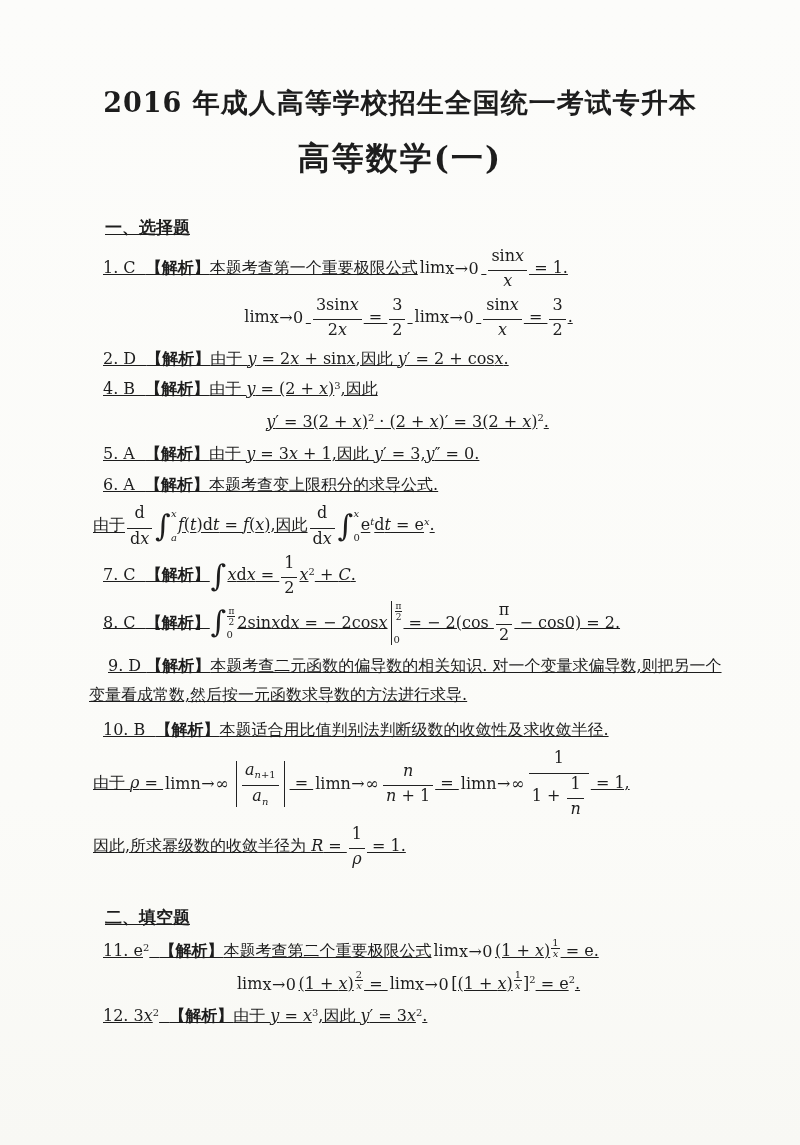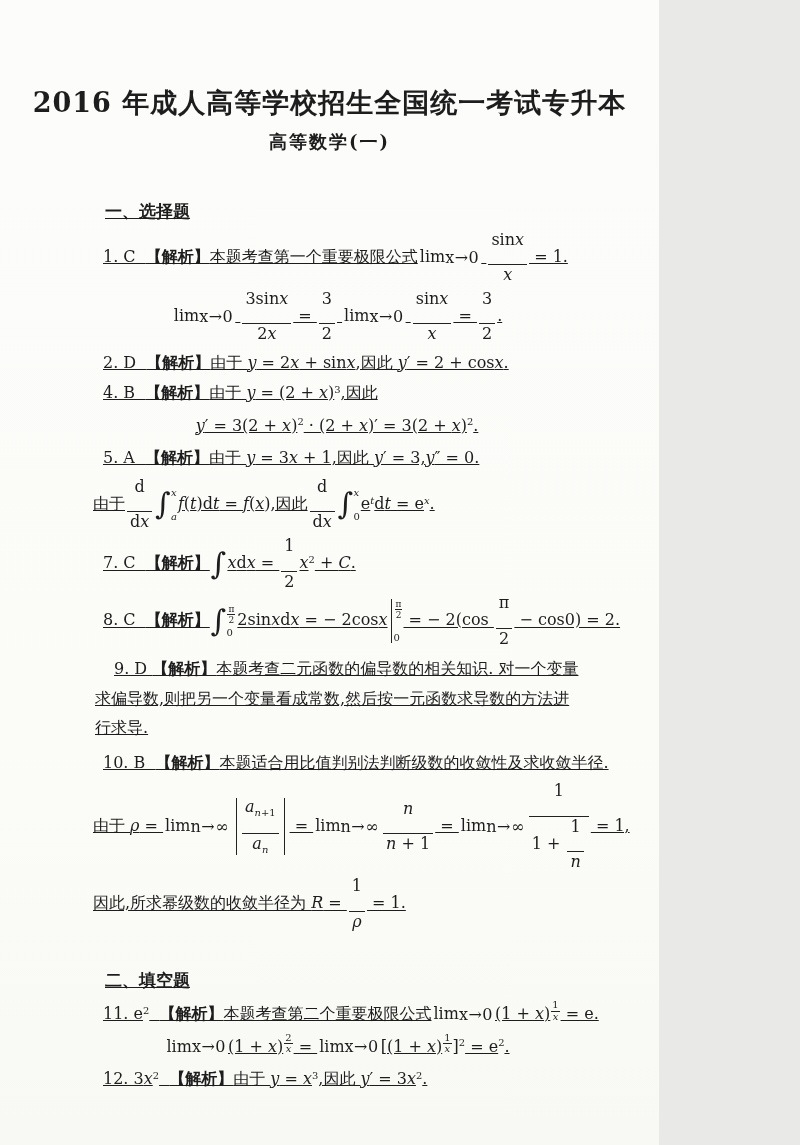--- a/index.html
+++ b/index.html
@@ -3,39 +3,39 @@
 <meta charset="utf-8">
 <style>
   html,body { margin:0; padding:0; }
   body {
     width:800px; height:1145px;
     background:#e9e9e7;
     font-family:"DejaVu Serif","Liberation Serif",serif;
     -webkit-font-smoothing:antialiased;
   }
   .page {
-    position:relative; width:659px; height:1145px; overflow:hidden;
+    position:relative; width:800px; height:1145px; overflow:hidden;
     background:linear-gradient(180deg,#fcfcfa 0%,#fbfbf8 70%,#f8f8f4 100%);
     color:#1d1d1d;
   }
   .titles { padding-top:84px; text-align:center; }
   .t1 { margin:0; font-size:27px; font-weight:700; letter-spacing:1px; line-height:38px; }
-  .t2 { margin:0; font-size:18px; font-weight:700; letter-spacing:2px; line-height:40px; }
+  .t2 { margin:16px; font-size:32px; font-weight:700; letter-spacing:2px; line-height:40px; }
   .doc { padding:0 70px 0 85px; font-size:16px;text-decoration:underline; }
   .line { margin:3px 0; white-space:pre; line-height:1.72; }
   .h    { font-weight:700; font-size:17px; margin:38px 0 8px; padding-left:20px; white-space:pre; }
   .item { padding-left:18px; }
   .run  { padding-left:8px; margin:6px 0; }
-  .para { padding-left:0; text-indent:19px; white-space:normal; line-height:1.85; margin:6px 10px; }
+  .para { padding-left:0; text-indent:19px; white-space:normal; line-height:1.85; margin:6px 4px; }
   .center { text-align:center; padding-left:0; margin:5px 0; }
   .bd { font-weight:700; }
   .it { font-style:italic; }
   
   .frac { display:inline-flex; flex-direction:column; text-align:center; vertical-align:middle; margin:0 2px; line-height:1.15; }
-  .num { display:block; border-bottom:1px solid #222; padding:0 3px 15px; }
+  .num { display:block; border-bottom:1px solid #222; padding:0 3px 5px; }
   .den { display:block; padding:1px 3px 0; }
   
   .lim { display:inline-flex; flex-direction:row; align-items:center; vertical-align:middle; margin:0 2px; line-height:1; }
   .lim-t { line-height:1.05; }
   .lim-u { font-size:16px; line-height:1.1; letter-spacing:0.5px; }
   
   .intg { display:inline-flex; align-items:center; vertical-align:middle; margin:0 1px; }
   .int-glyph { font-size:30px; line-height:0.95; font-style:normal; }
   .int-lims { display:inline-flex; flex-direction:column; justify-content:space-between; font-size:10px; min-height:34px; margin-left:0px; line-height:1; }
   .int-up, .int-lo { display:block; min-height:10px; }
@@ -67,20 +67,21 @@
     <h1 class="t2">高等数学(一)</h1>
   </header>
   <main class="doc">
       <div class="h">一、选择题</div>
       <div class="line item">1. C  <span class="bd">【解析】</span>本题考查第一个重要极限公式<span class="lim"><span class="lim-t">lim</span><span class="lim-u">x→0</span></span> <span class="frac"><span class="num">sin<span class="it">x</span></span><span class="den"><span class="it">x</span></span></span> = 1.</div>
       <div class="line center"><span class="lim"><span class="lim-t">lim</span><span class="lim-u">x→0</span></span> <span class="frac"><span class="num">3sin<span class="it">x</span></span><span class="den">2<span class="it">x</span></span></span> = <span class="frac"><span class="num">3</span><span class="den">2</span></span> <span class="lim"><span class="lim-t">lim</span><span class="lim-u">x→0</span></span> <span class="frac"><span class="num">sin<span class="it">x</span></span><span class="den"><span class="it">x</span></span></span> = <span class="frac"><span class="num">3</span><span class="den">2</span></span>.</div>
       <div class="line item">2. D  <span class="bd">【解析】</span>由于 <span class="it">y</span> = 2<span class="it">x</span> + sin<span class="it">x</span>,因此 <span class="it">y</span>′ = 2 + cos<span class="it">x</span>.</div>
       <div class="line item">4. B  <span class="bd">【解析】</span>由于 <span class="it">y</span> = (2 + <span class="it">x</span>)<span class="sup">3</span>,因此</div>
       <div class="line center"><span class="it">y</span>′ = 3(2 + <span class="it">x</span>)<span class="sup">2</span> · (2 + <span class="it">x</span>)′ = 3(2 + <span class="it">x</span>)<span class="sup">2</span>.</div>
       <div class="line item">5. A  <span class="bd">【解析】</span>由于 <span class="it">y</span> = 3<span class="it">x</span> + 1,因此 <span class="it">y</span>′ = 3,<span class="it">y</span>″ = 0.</div>
+      <div class="line item">6. A  <span class="bd">【解析】</span>本题考查变上限积分的求导公式.</div>
       <div class="line run">由于<span class="frac"><span class="num">d</span><span class="den">d<span class="it">x</span></span></span><span class="intg"><span class="int-glyph">∫</span><span class="int-lims"><span class="int-up"><span class="it">x</span></span><span class="int-lo"><span class="it">a</span></span></span></span><span class="it">f</span>(<span class="it">t</span>)d<span class="it">t</span> = <span class="it">f</span>(<span class="it">x</span>),因此<span class="frac"><span class="num">d</span><span class="den">d<span class="it">x</span></span></span><span class="intg"><span class="int-glyph">∫</span><span class="int-lims"><span class="int-up"><span class="it">x</span></span><span class="int-lo">0</span></span></span>e<span class="sup"><span class="it">t</span></span>d<span class="it">t</span> = e<span class="sup"><span class="it">x</span></span>.</div>
       <div class="line item">7. C  <span class="bd">【解析】</span><span class="intg"><span class="int-glyph">∫</span></span><span class="it">x</span>d<span class="it">x</span> = <span class="frac"><span class="num">1</span><span class="den">2</span></span><span class="it">x</span><span class="sup">2</span> + <span class="it">C</span>.</div>
       <div class="line item">8. C  <span class="bd">【解析】</span><span class="intg"><span class="int-glyph">∫</span><span class="int-lims"><span class="int-up"><span class="frac"><span class="num">π</span><span class="den">2</span></span></span><span class="int-lo">0</span></span></span>2sin<span class="it">x</span>d<span class="it">x</span> = − 2cos<span class="it">x</span><span class="ebar"><span class="ebar-glyph"></span><span class="int-lims"><span class="int-up"><span class="frac"><span class="num">π</span><span class="den">2</span></span></span><span class="int-lo">0</span></span></span> = − 2(cos <span class="frac"><span class="num">π</span><span class="den">2</span></span> − cos0) = 2.</div>
       <div class="line para">9. D  <span class="bd">【解析】</span>本题考查二元函数的偏导数的相关知识. 对一个变量求偏导数,则把另一个变量看成常数,然后按一元函数求导数的方法进行求导.</div>
       <div class="line item">10. B  <span class="bd">【解析】</span>本题适合用比值判别法判断级数的收敛性及求收敛半径.</div>
       <div class="line run">由于 <span class="it">ρ</span> = <span class="lim"><span class="lim-t">lim</span><span class="lim-u">n→∞</span></span><span class="absw"><span class="abs-bar"></span><span class="abs-c"><span class="frac"><span class="num"><span class="it">a</span><span class="sub"><span class="it">n</span>+1</span></span><span class="den"><span class="it">a</span><span class="sub"><span class="it">n</span></span></span></span></span><span class="abs-bar"></span></span> = <span class="lim"><span class="lim-t">lim</span><span class="lim-u">n→∞</span></span><span class="frac"><span class="num"><span class="it">n</span></span><span class="den"><span class="it">n</span> + 1</span></span> = <span class="lim"><span class="lim-t">lim</span><span class="lim-u">n→∞</span></span><span class="frac"><span class="num">1</span><span class="den">1 + <span class="frac"><span class="num">1</span><span class="den"><span class="it">n</span></span></span></span></span> = 1,</div>
       <div class="line run">因此,所求幂级数的收敛半径为 <span class="it">R</span> = <span class="frac"><span class="num">1</span><span class="den"><span class="it">ρ</span></span></span> = 1.</div>
       <div class="h">二、填空题</div>
       <div class="line item">11. e<span class="sup">2</span>  <span class="bd">【解析】</span>本题考查第二个重要极限公式<span class="lim"><span class="lim-t">lim</span><span class="lim-u">x→0</span></span>(1 + <span class="it">x</span>)<span class="sup"><span class="frac"><span class="num">1</span><span class="den"><span class="it">x</span></span></span></span> = e.</div>
       <div class="line center"><span class="lim"><span class="lim-t">lim</span><span class="lim-u">x→0</span></span>(1 + <span class="it">x</span>)<span class="sup"><span class="frac"><span class="num">2</span><span class="den"><span class="it">x</span></span></span></span> = <span class="lim"><span class="lim-t">lim</span><span class="lim-u">x→0</span></span>[(1 + <span class="it">x</span>)<span class="sup"><span class="frac"><span class="num">1</span><span class="den"><span class="it">x</span></span></span></span>]<span class="sup">2</span> = e<span class="sup">2</span>.</div>

